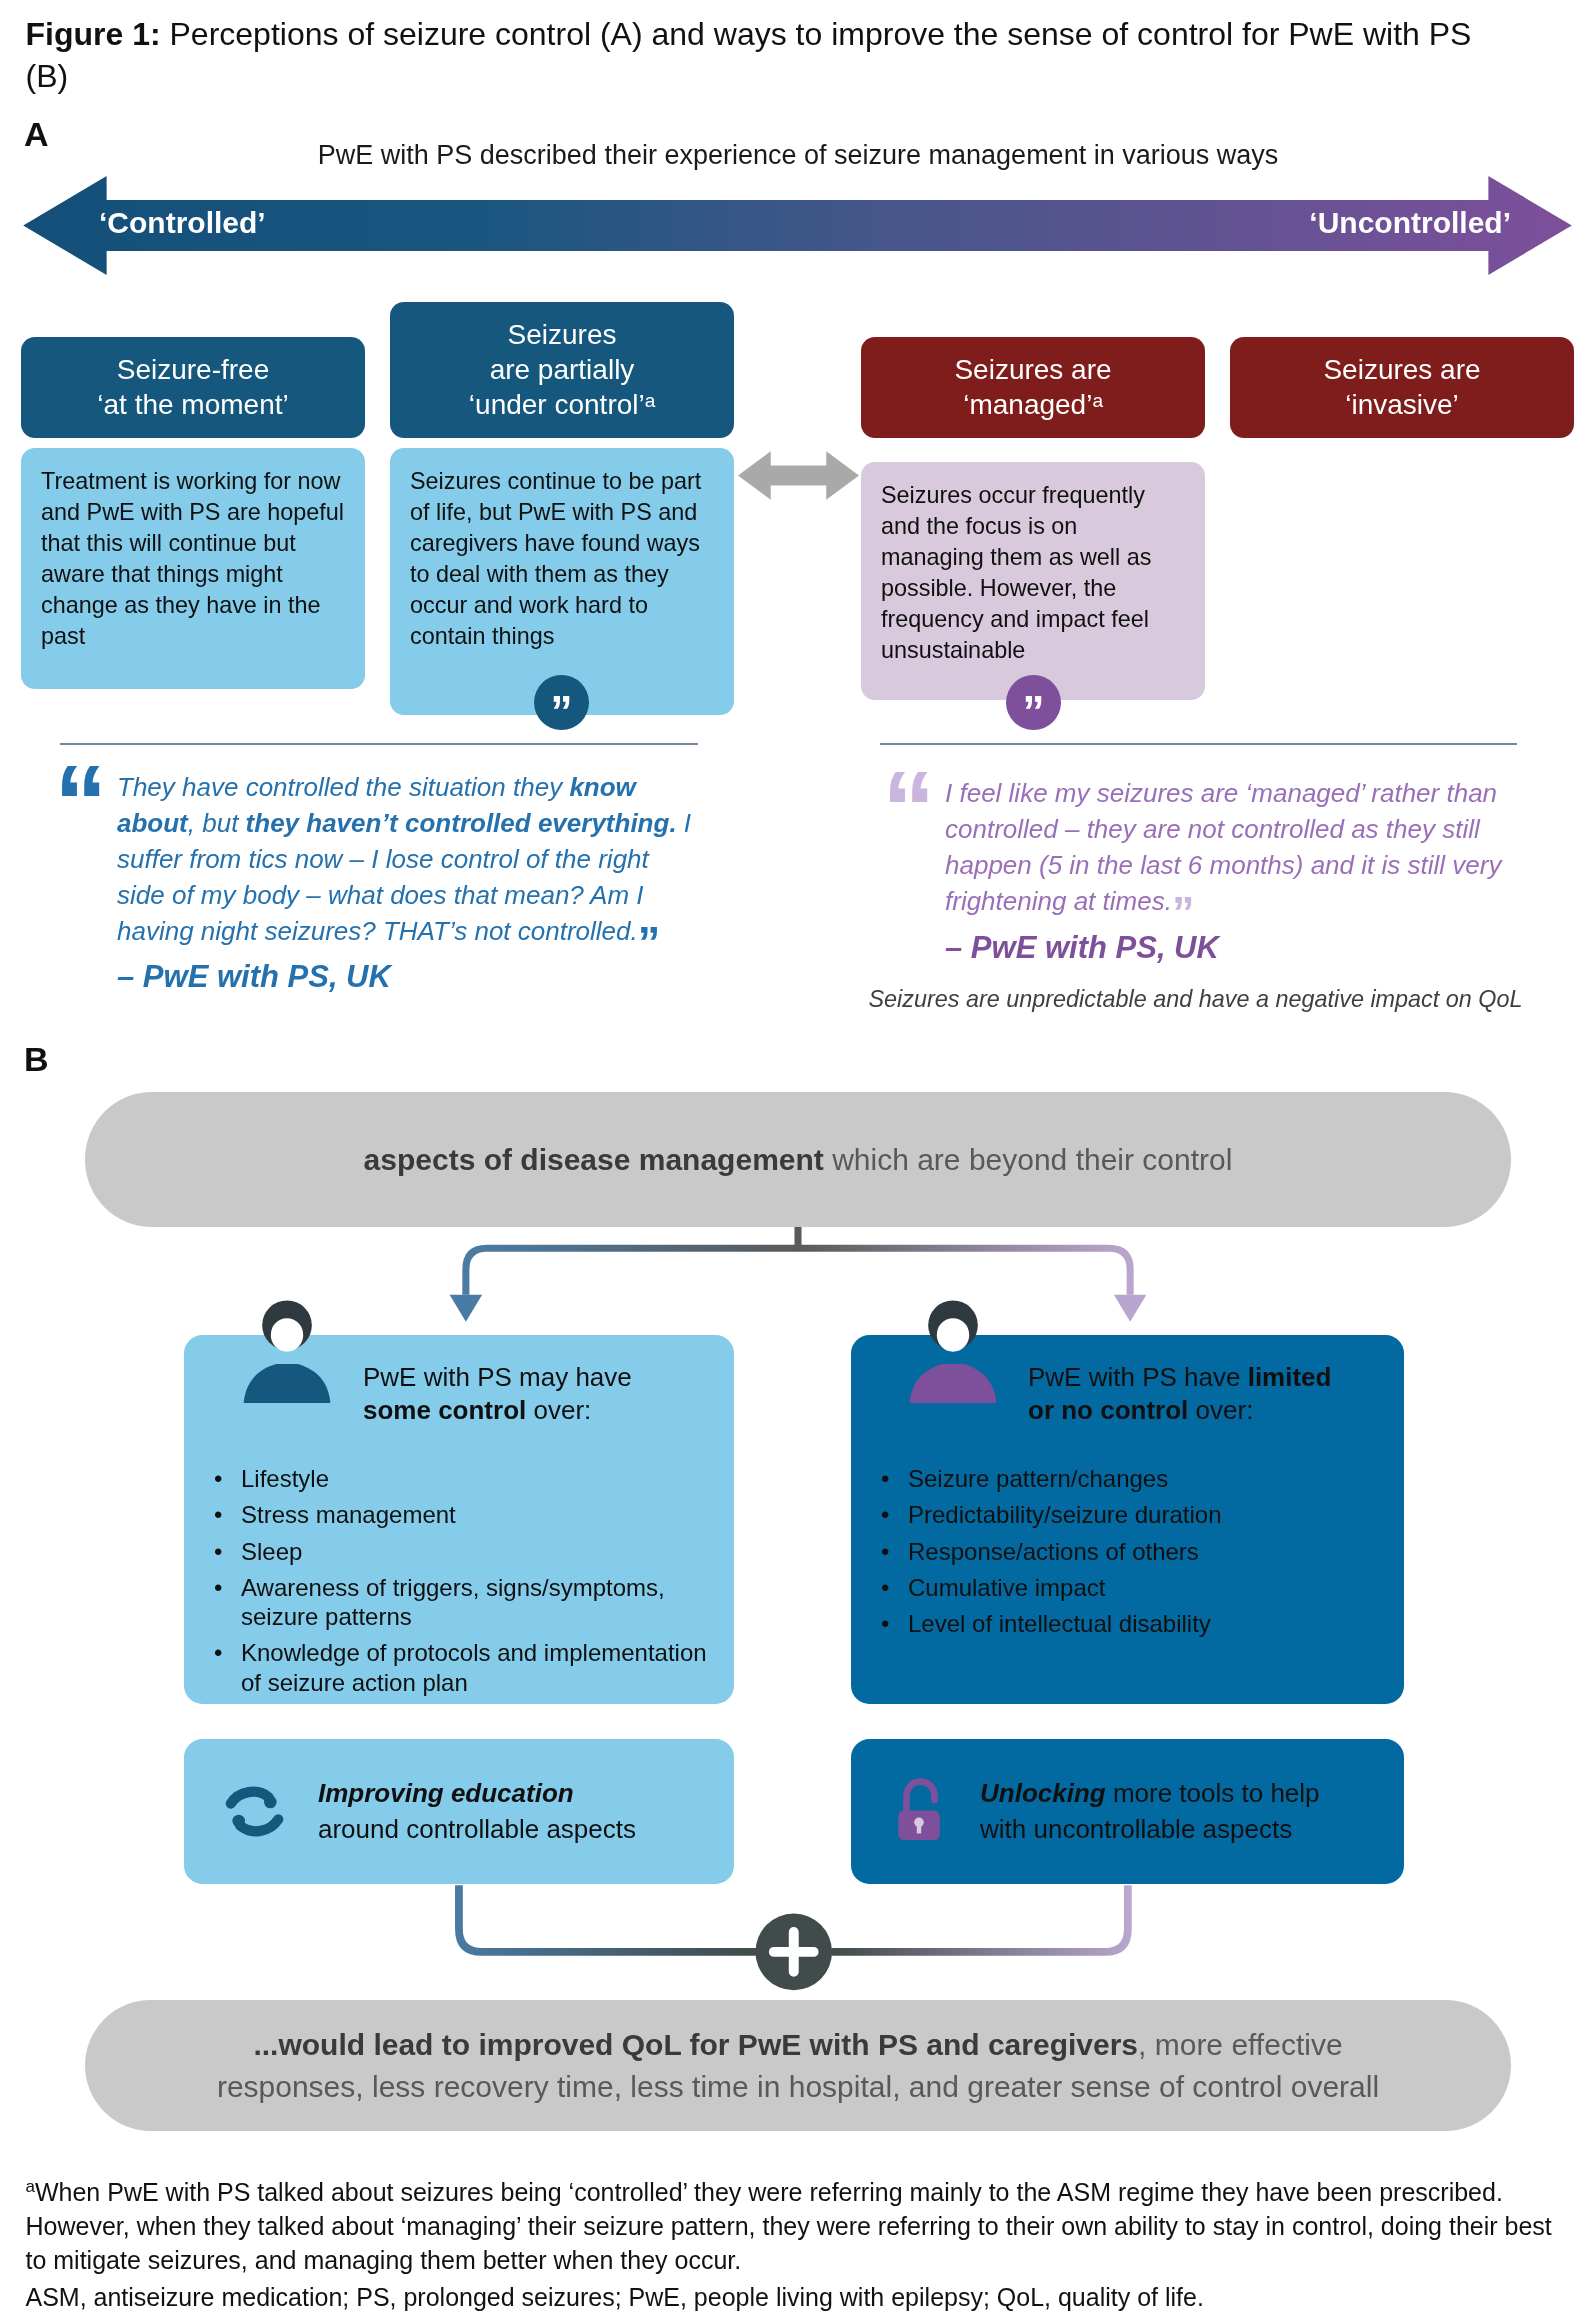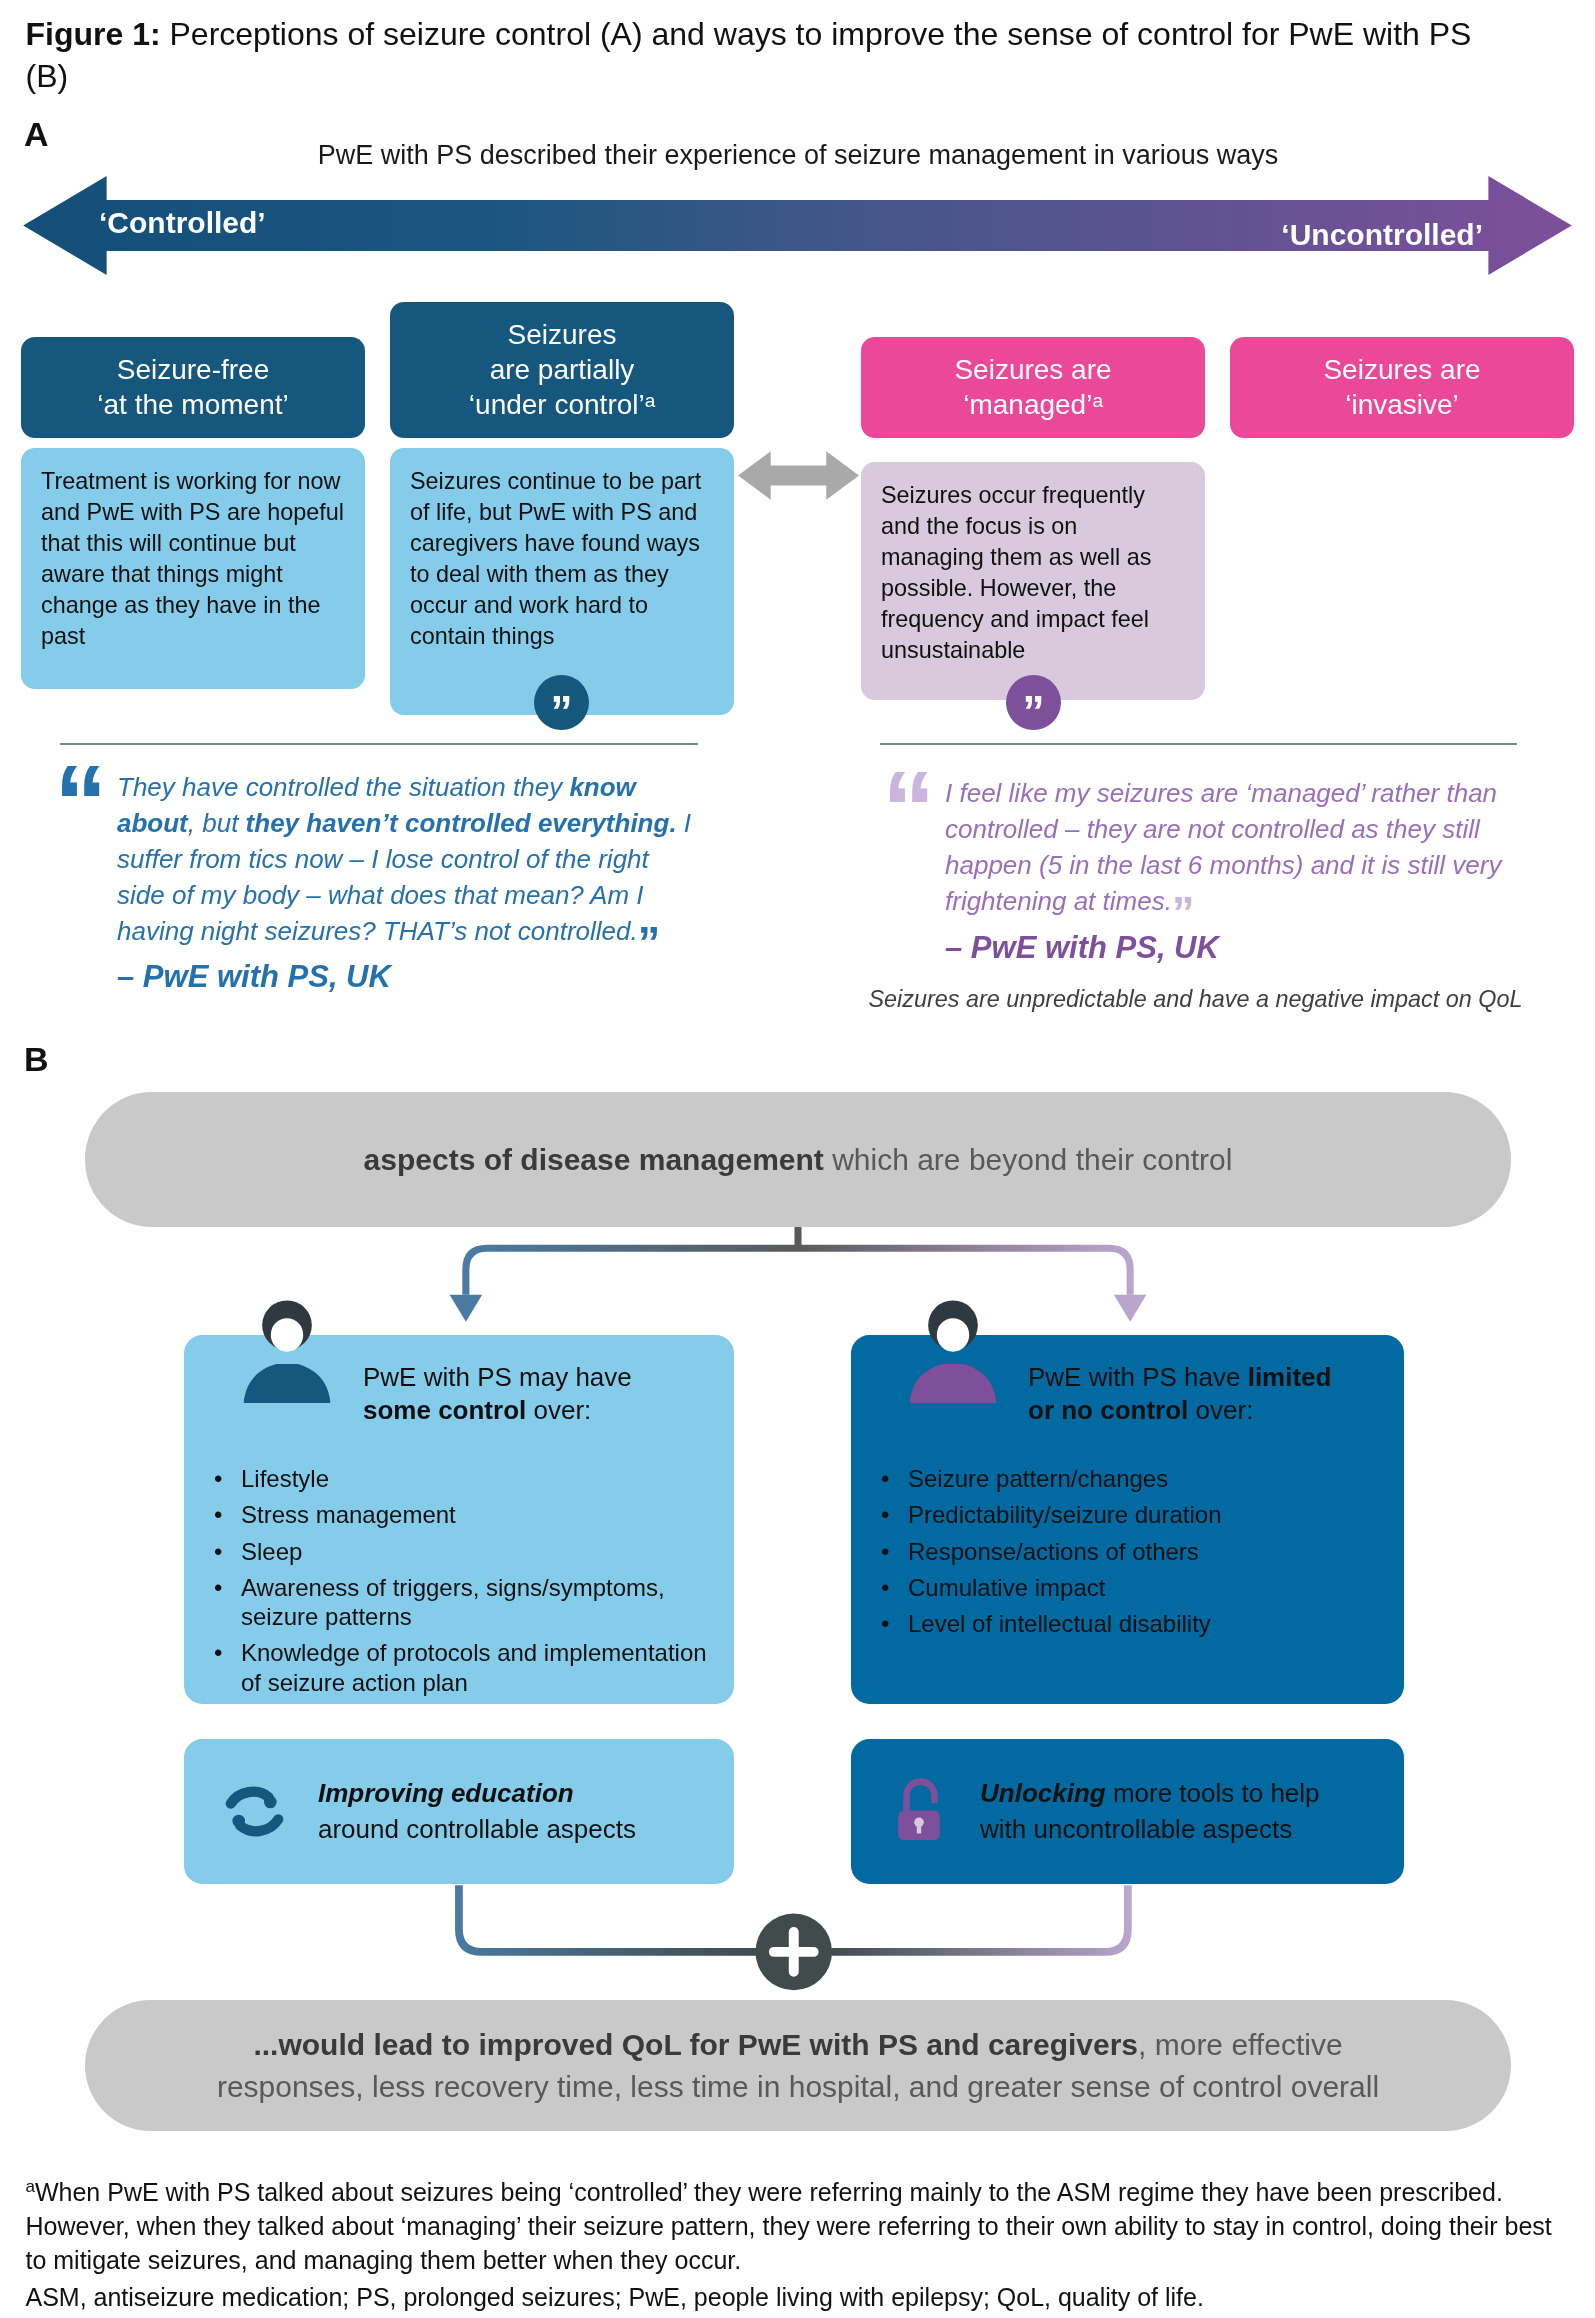--- a/index.html
+++ b/index.html
@@ -24,21 +24,21 @@
   .col { position:absolute; top:0; width:344px; }
   .hdr-zone { height:156px; display:flex; align-items:flex-end; }
   .hdr {
     width:100%; color:#fff; border-radius:14px; text-align:center;
     font-size:28px; line-height:1.25; white-space:pre-line;
     padding:15.6px 5.7px; display:flex; align-items:center; justify-content:center;
   }
   .bodybox { border-radius:14px; padding:18.4px 20px; font-size:23.4px; line-height:1.32; margin-top:10px; color:#101010; }
   .col-blue .hdr { background:#15577D; }
   .col-blue .bodybox { background:#84CCEA; }
-  .col-purple .hdr { background:#ec4899; }
+  .col-purple .hdr { background:#7f1d1d; }
   .col-purple .bodybox { background:#D8C9DC;margin-top:24px; }
   .col1 .bodybox { min-height:241px; }
   .col2 .bodybox { min-height:267px; }
   .col3 .bodybox { min-height:238px; }
   .col4 .bodybox { min-height:238px; }
 
   .qbubble {
     width:55px; height:55px; border-radius:50%; z-index:4;
     display:flex; align-items:center; justify-content:center;
   }
@@ -104,21 +104,21 @@
       <linearGradient id="specGrad" x1="0" y1="0" x2="1" y2="0">
         <stop offset="0%" stop-color="#134F78"></stop>
         <stop offset="30%" stop-color="#1B5680"></stop>
         <stop offset="55%" stop-color="#45568A"></stop>
         <stop offset="100%" stop-color="#7E4F9B"></stop>
       </linearGradient>
     </defs>
     <polygon points="0,70 118,0 118,34 2072,34 2072,0 2190,70 2072,140 2072,106 118,106 118,140" fill="url(#specGrad)"></polygon>
   </svg>
   <div class="abs spectrum-label" style="left:99px;">‘Controlled’</div>
-  <div class="abs spectrum-label" style="right:113px;margin-top:12px;">‘Uncontrolled’</div>
+  <div class="abs spectrum-label" style="right:85px;">‘Uncontrolled’</div>
 
   <div class="abs cols">
     <div class="col col1 col-blue" style="left:0;">
       <div class="hdr-zone">
           <div class="hdr">Seizure-free
 ‘at the moment’</div>
         </div>
       <div class="bodybox">Treatment is working for now and PwE with PS are hopeful that this will continue but aware that things might change as they have in the past</div>
     </div>
     <div class="col col2 col-blue" style="left:369px;">

